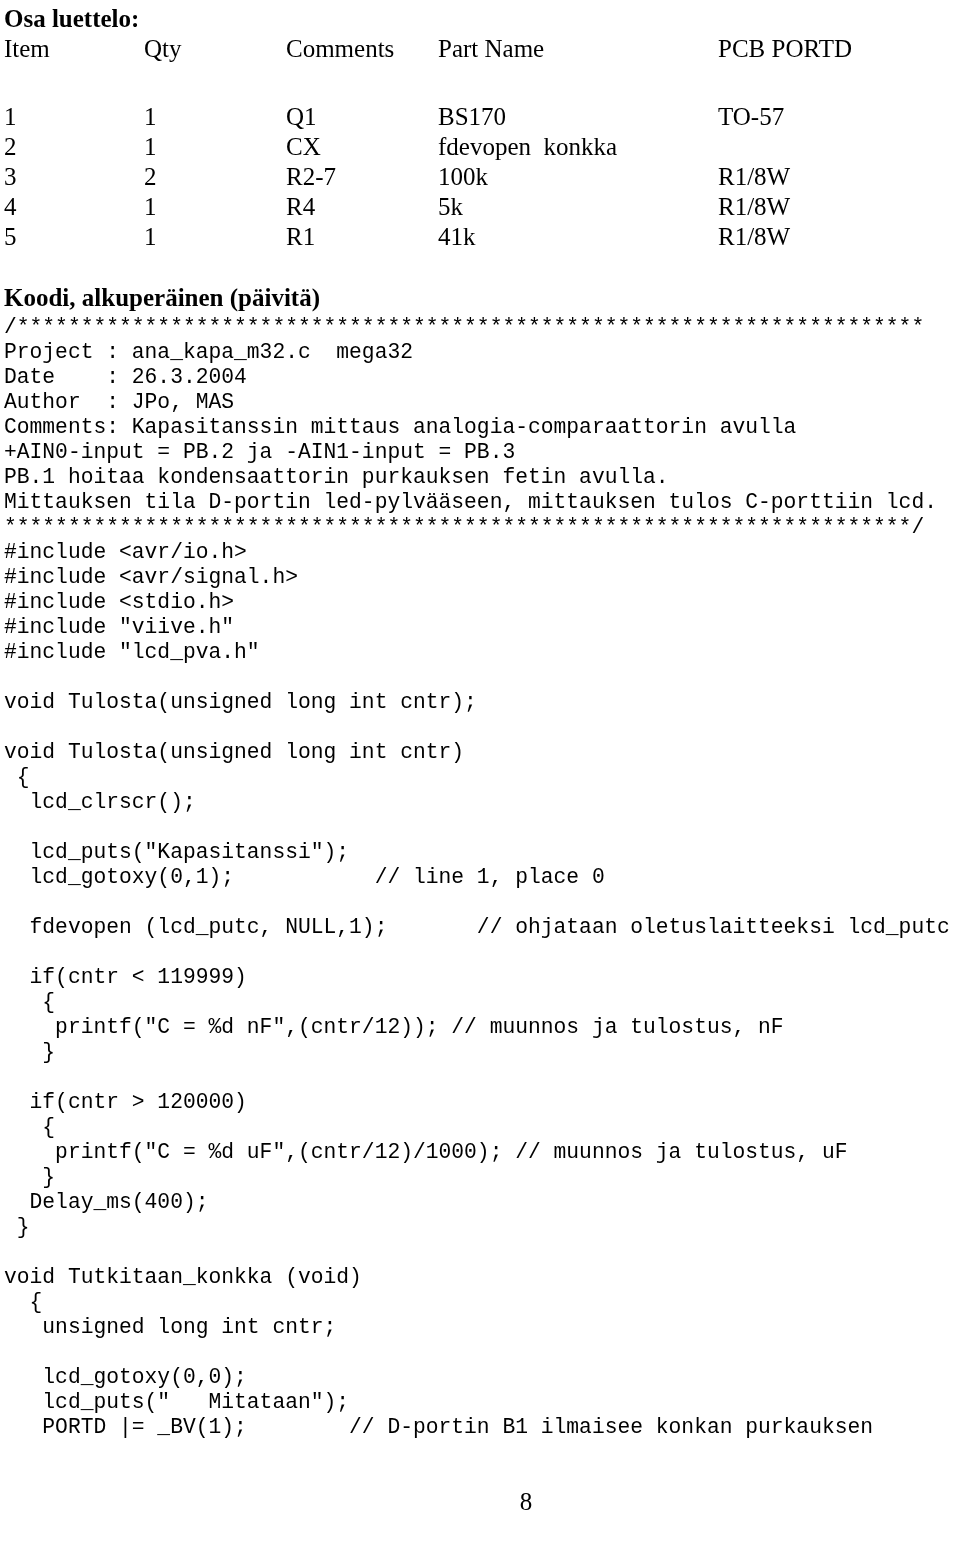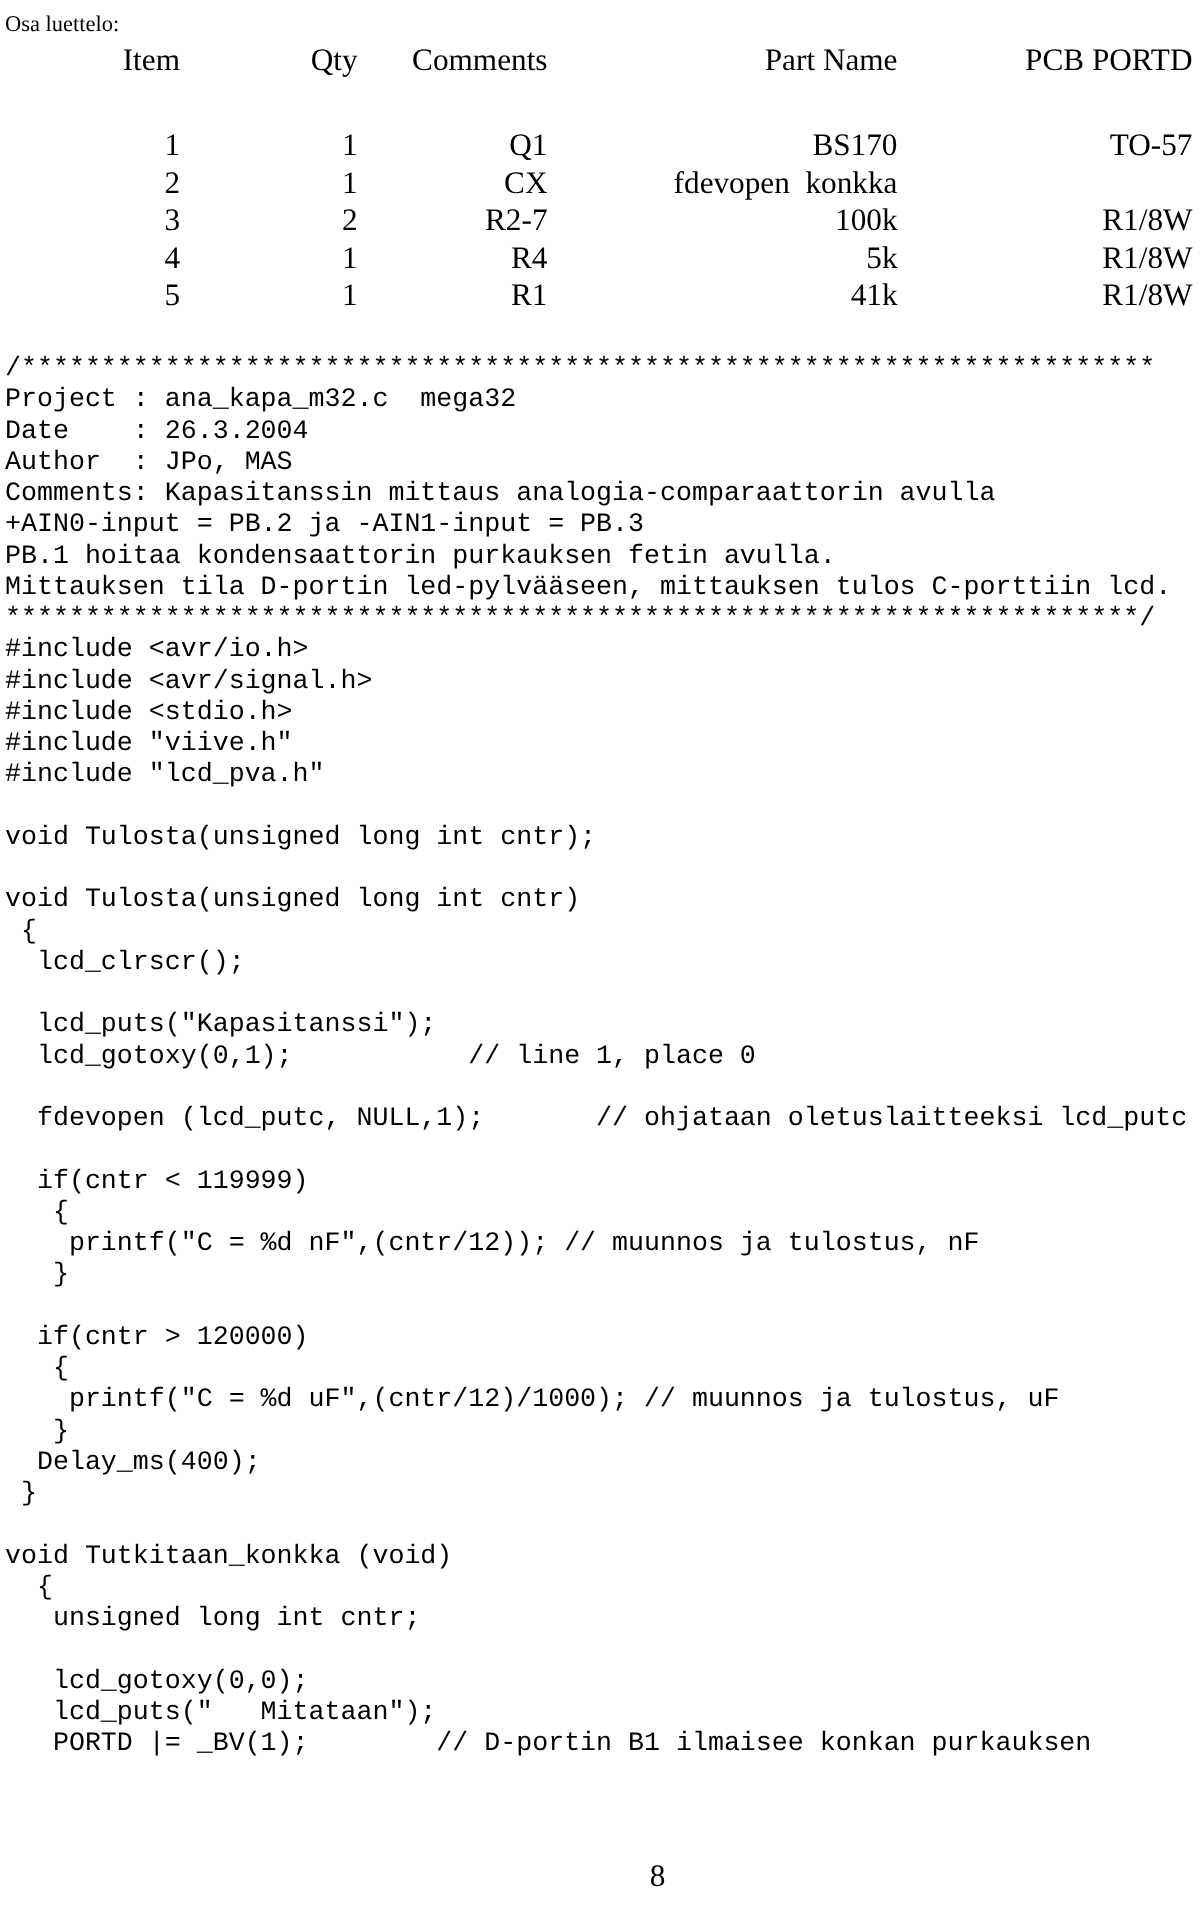--- a/index.html
+++ b/index.html
@@ -20,22 +20,22 @@
     position: relative;
     width: 960px;
     height: 1545px;
     box-sizing: border-box;
     padding: 0;
   }
 
   
   .section-title {
     font-family: "Liberation Serif", "DejaVu Serif", serif;
-    font-weight: normal;
-    font-size: 18px;
+    font-weight: bold;
+    font-size: 25px;
     line-height: 30px;
     margin: 0;
     padding: 0;
     white-space: pre;
   }
 
   #parts-section {
     position: absolute;
     left: 4px;
     top: 4px;
@@ -45,21 +45,21 @@
   .parts-table {
     border-collapse: collapse;
     font-family: "Liberation Serif", "DejaVu Serif", serif;
     font-size: 25px;
     line-height: 30px;
     table-layout: fixed;
     width: 950px;
   }
   .parts-table th,
   .parts-table td {
-    text-align: right;
+    text-align: left;
     vertical-align: top;
     padding: 0;
     font-weight: normal;
     white-space: pre;
   }
   .col-item     { width: 140px; }
   .col-qty      { width: 142px; }
   .col-ref      { width: 152px; }
   .col-part     { width: 280px; }
   .col-decal    { width: 236px; }
@@ -179,20 +179,21 @@
             <td>1</td>
             <td>R1</td>
             <td>41k</td>
             <td>R1/8W</td>
           </tr>
         </tbody>
     </table>
   </section>
 
   <section id="code-section">
+    <h2 id="code-heading">Koodi, alkuperäinen (päivitä)</h2>
     <pre id="code-listing"><span class="line">/***********************************************************************</span><span class="line">Project : ana_kapa_m32.c  mega32</span><span class="line">Date    : 26.3.2004</span><span class="line">Author  : JPo, MAS</span><span class="line">Comments: Kapasitanssin mittaus analogia-comparaattorin avulla</span><span class="line">+AIN0-input = PB.2 ja -AIN1-input = PB.3</span><span class="line">PB.1 hoitaa kondensaattorin purkauksen fetin avulla.</span><span class="line">Mittauksen tila D-portin led-pylvääseen, mittauksen tulos C-porttiin lcd.</span><span class="line">***********************************************************************/</span><span class="line">#include &lt;avr/io.h&gt;</span><span class="line">#include &lt;avr/signal.h&gt;</span><span class="line">#include &lt;stdio.h&gt;</span><span class="line">#include "viive.h"</span><span class="line">#include "lcd_pva.h"</span><span class="line">&nbsp;</span><span class="line">void Tulosta(unsigned long int cntr);</span><span class="line">&nbsp;</span><span class="line">void Tulosta(unsigned long int cntr)</span><span class="line"> {</span><span class="line">  lcd_clrscr();</span><span class="line">&nbsp;</span><span class="line">  lcd_puts("Kapasitanssi");</span><span class="line">  lcd_gotoxy(0,1);           // line 1, place 0</span><span class="line">&nbsp;</span><span class="line">  fdevopen (lcd_putc, NULL,1);       // ohjataan oletuslaitteeksi lcd_putc</span><span class="line">&nbsp;</span><span class="line">  if(cntr &lt; 119999)</span><span class="line">   {</span><span class="line">    printf("C = %d nF",(cntr/12)); // muunnos ja tulostus, nF</span><span class="line">   }</span><span class="line">&nbsp;</span><span class="line">  if(cntr &gt; 120000)</span><span class="line">   {</span><span class="line">    printf("C = %d uF",(cntr/12)/1000); // muunnos ja tulostus, uF</span><span class="line">   }</span><span class="line">  Delay_ms(400);</span><span class="line"> }</span><span class="line">&nbsp;</span><span class="line">void Tutkitaan_konkka (void)</span><span class="line">  {</span><span class="line">   unsigned long int cntr;</span><span class="line">&nbsp;</span><span class="line">   lcd_gotoxy(0,0);</span><span class="line">   lcd_puts("   Mitataan");</span><span class="line">   PORTD |= _BV(1);        // D-portin B1 ilmaisee konkan purkauksen</span></pre>
   </section>
 
   <div id="page-footer">
     <span class="num">8</span>
   </div>
 
 </div>
 
 </body></html>

